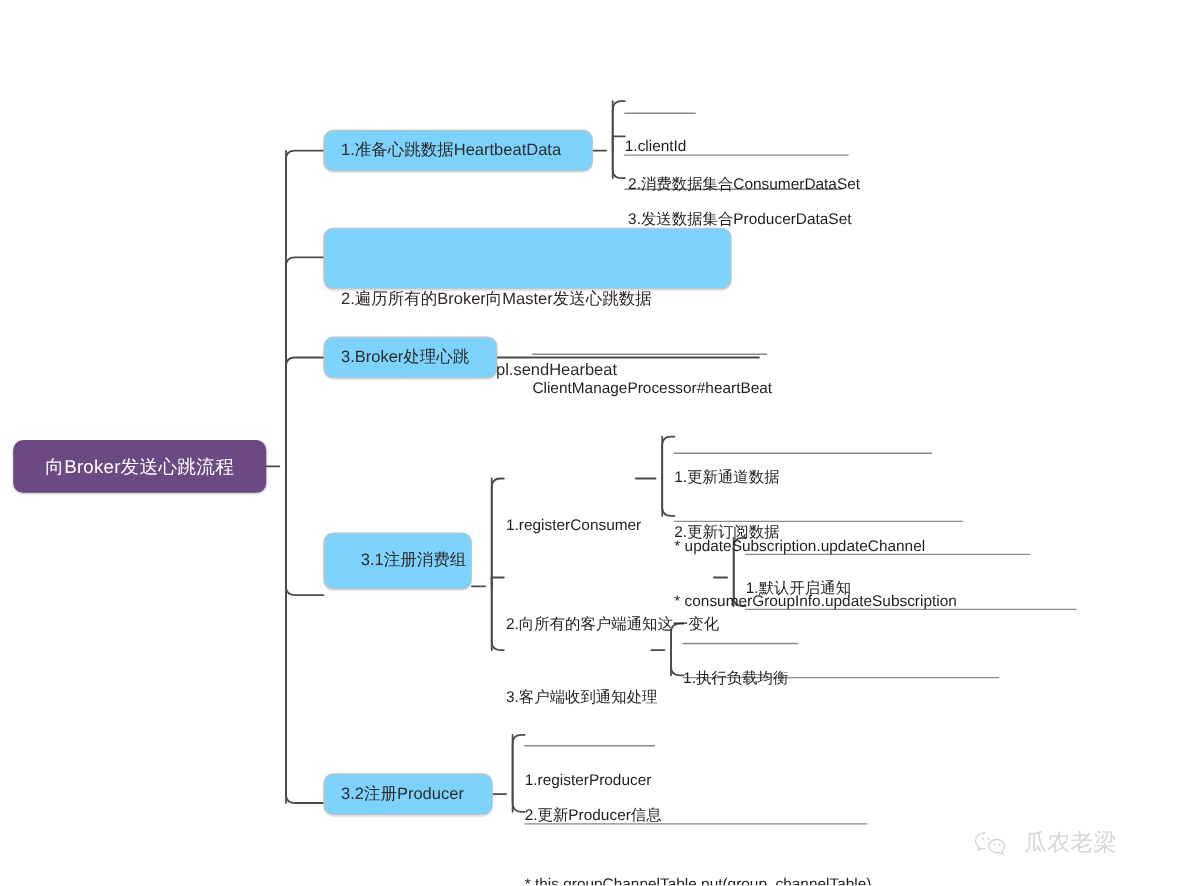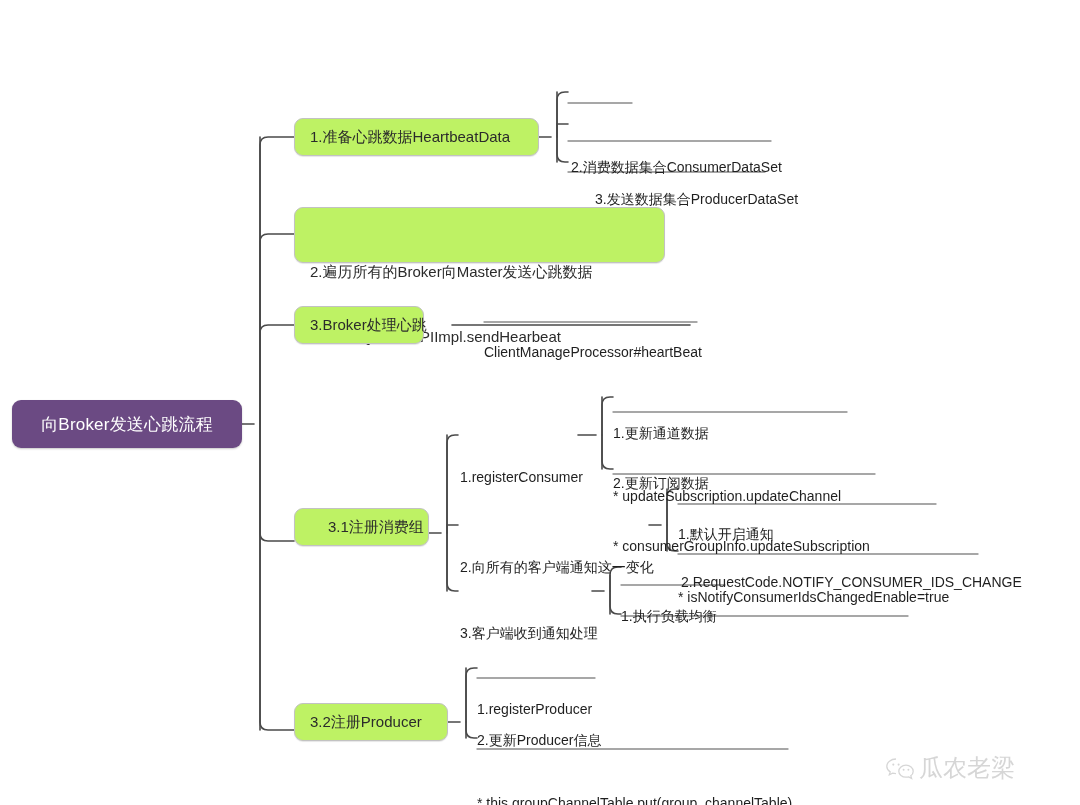--- a/index.html
+++ b/index.html
@@ -34,21 +34,21 @@
   .root-node {
     background: #6b4a83;
     color: #ffffff;
     font-size: 17px;
     letter-spacing: 0.2px;
     padding: 0 16px;
     justify-content: center;
     box-shadow: 0 1px 2px rgba(0,0,0,0.22);
   }
   .box-node {
-    background: #bef264;
+    background: #7dd3fc;
     color: #2b2b2b;
     border: 1px solid #c2c2c2;
     font-size: 15px;
     padding: 0 15px;
     line-height: 1.45;
     box-shadow: 0 1px 1px rgba(0,0,0,0.10);
     align-items: center;
   }
   .box-node.multiline {
     display: block;
@@ -60,23 +60,23 @@
     font-size: 14px;
     line-height: 1.5;
     white-space: pre;
     box-sizing: border-box;
   }
   .leaf-line { display: block; }
   .watermark {
     position: absolute;
     display: flex;
     align-items: center;
-    gap: 4px;
+    gap: 16px;
     color: #cfcfcf;
-    font-size: 24px;
+    font-size: 21px;
     opacity: 0.85;
     user-select: none;
     justify-content: space-between;
   }
   .wm-icon { display: block; }
 </style>
 </head>
 <body>
 
 <div id="canvas">
@@ -147,64 +147,63 @@
   </svg>
 
   <div class="node root-node" style="left:12px; top:400px; width:230px; height:48px;">
     <span>向Broker发送心跳流程</span>
   </div>
 
   <div class="node box-node" style="left:294px; top:118px; width:245px; height:38px;">
     <span>1.准备心跳数据HeartbeatData</span>
   </div>
 
+  <div class="leaf-node" style="left:568px; top:80px;">
+    <span class="leaf-line">1.clientId</span>
+  </div>
   <div class="leaf-node" style="left:571px; top:115px;">
     <span class="leaf-line">2.消费数据集合ConsumerDataSet</span>
   </div>
-  <div class="leaf-node" style="left:571px; top:147px;margin-left:24px;">
+  <div class="leaf-node" style="left:571px; top:147px;">
     <span class="leaf-line">3.发送数据集合ProducerDataSet</span>
   </div>
 
   <div class="node box-node multiline" style="left:294px; top:207px; width:371px; height:56px;">
     <span class="leaf-line">2.遍历所有的Broker向Master发送心跳数据</span>
     <span class="leaf-line">* this.mQClientAPIImpl.sendHearbeat</span>
   </div>
 
-  <div class="node box-node" style="left:294px; top:306px; width:130px; height:38px;">
+  <div class="node box-node" style="left:294px; top:306px; width:158px; height:38px;">
     <span>3.Broker处理心跳</span>
   </div>
   <div class="leaf-node" style="left:484px; top:300px;">
     <span class="leaf-line">ClientManageProcessor#heartBeat</span>
   </div>
 
-  <div class="node box-node" style="left:294px; top:508px; width:135px; height:38px;padding-left:33px;">
+  <div class="node box-node" style="left:294px; top:484px; width:135px; height:52px;padding-left:33px;">
     <span>3.1注册消费组</span>
   </div>
 
   <div class="leaf-node" style="left:460px; top:425px;">
     <span class="leaf-line">1.registerConsumer</span>
   </div>
   <div class="leaf-node" style="left:613px; top:381px;">
     <span class="leaf-line">1.更新通道数据</span>
     <span class="leaf-line">* updateSubscription.updateChannel</span>
   </div>
   <div class="leaf-node" style="left:613px; top:431px;">
     <span class="leaf-line">2.更新订阅数据</span>
     <span class="leaf-line">* consumerGroupInfo.updateSubscription</span>
   </div>
 
   <div class="leaf-node" style="left:460px; top:515px;">
     <span class="leaf-line">2.向所有的客户端通知这一变化</span>
   </div>
   <div class="leaf-node" style="left:678px; top:482px;">
     <span class="leaf-line">1.默认开启通知</span>
-    <span class="leaf-line">* isNotifyConsumerIdsChangedEnable=true</span>
-  </div>
-  <div class="leaf-node" style="left:681px; top:530px;">
-    <span class="leaf-line">2.RequestCode.NOTIFY_CONSUMER_IDS_CHANGE</span>
   </div>
 
   <div class="leaf-node" style="left:460px; top:581px;">
     <span class="leaf-line">3.客户端收到通知处理</span>
   </div>
   <div class="leaf-node" style="left:621px; top:564px;">
     <span class="leaf-line">1.执行负载均衡</span>
   </div>
 
   <div class="node box-node" style="left:294px; top:703px; width:154px; height:38px;">

